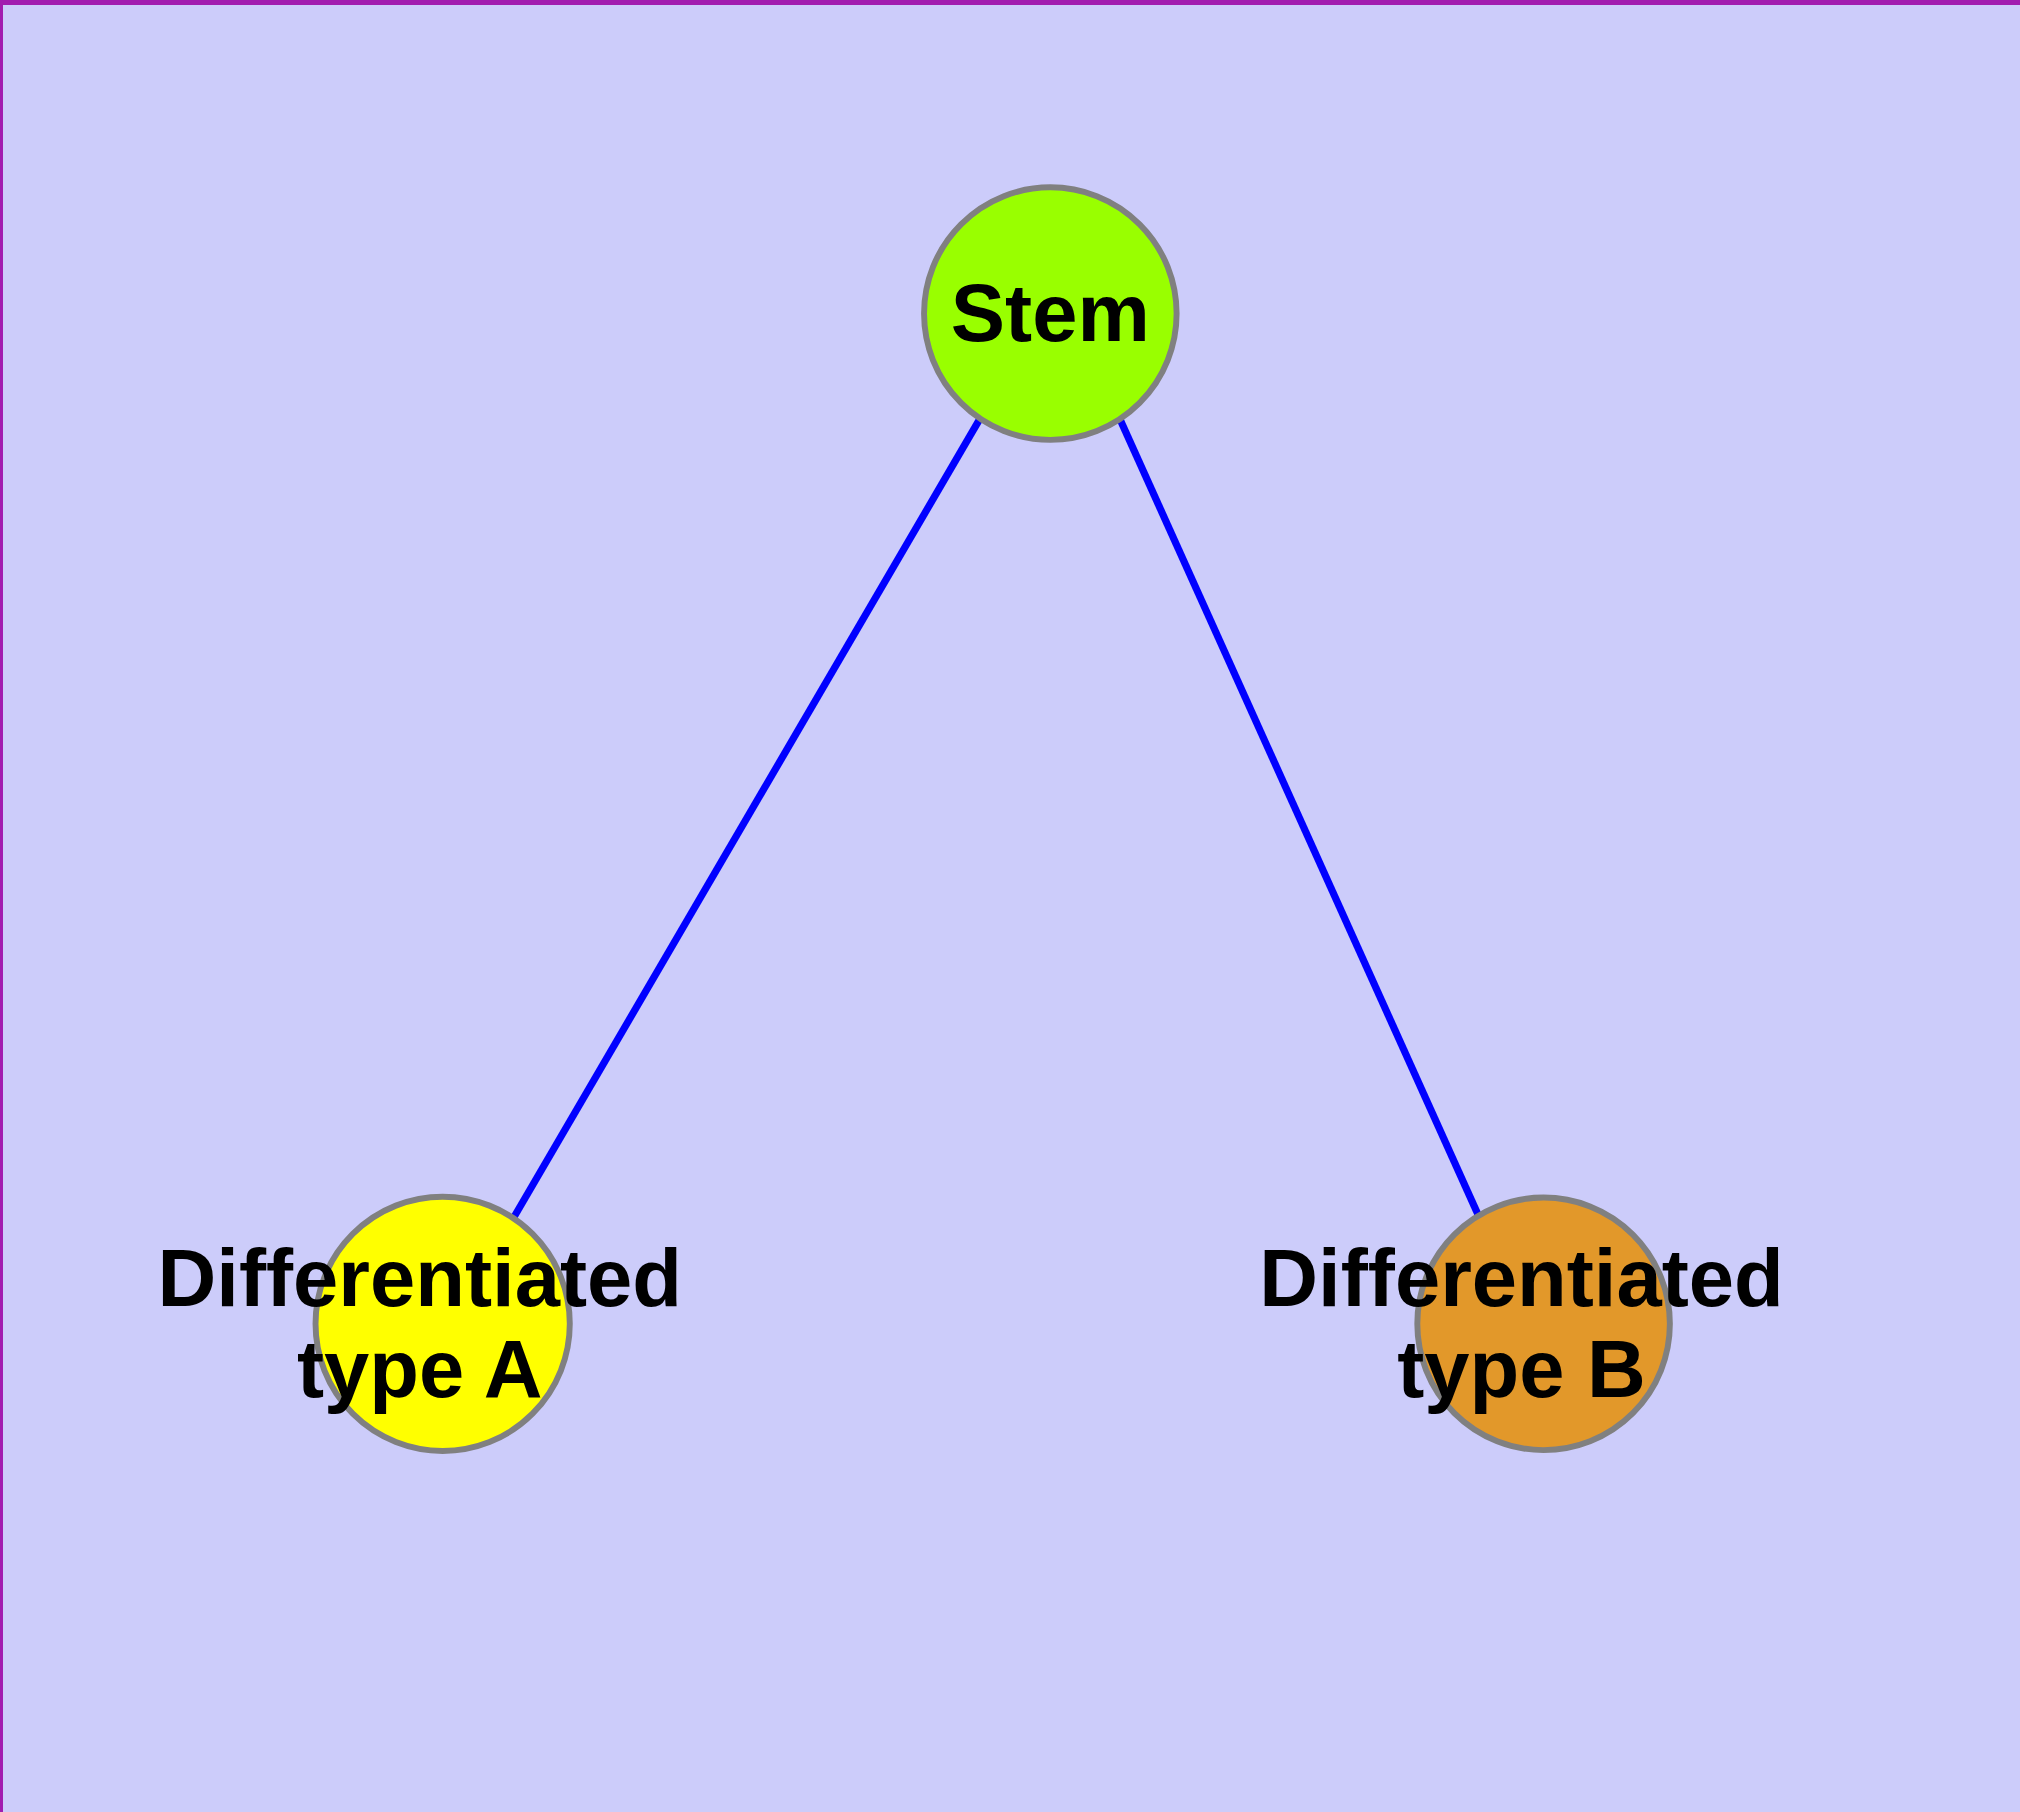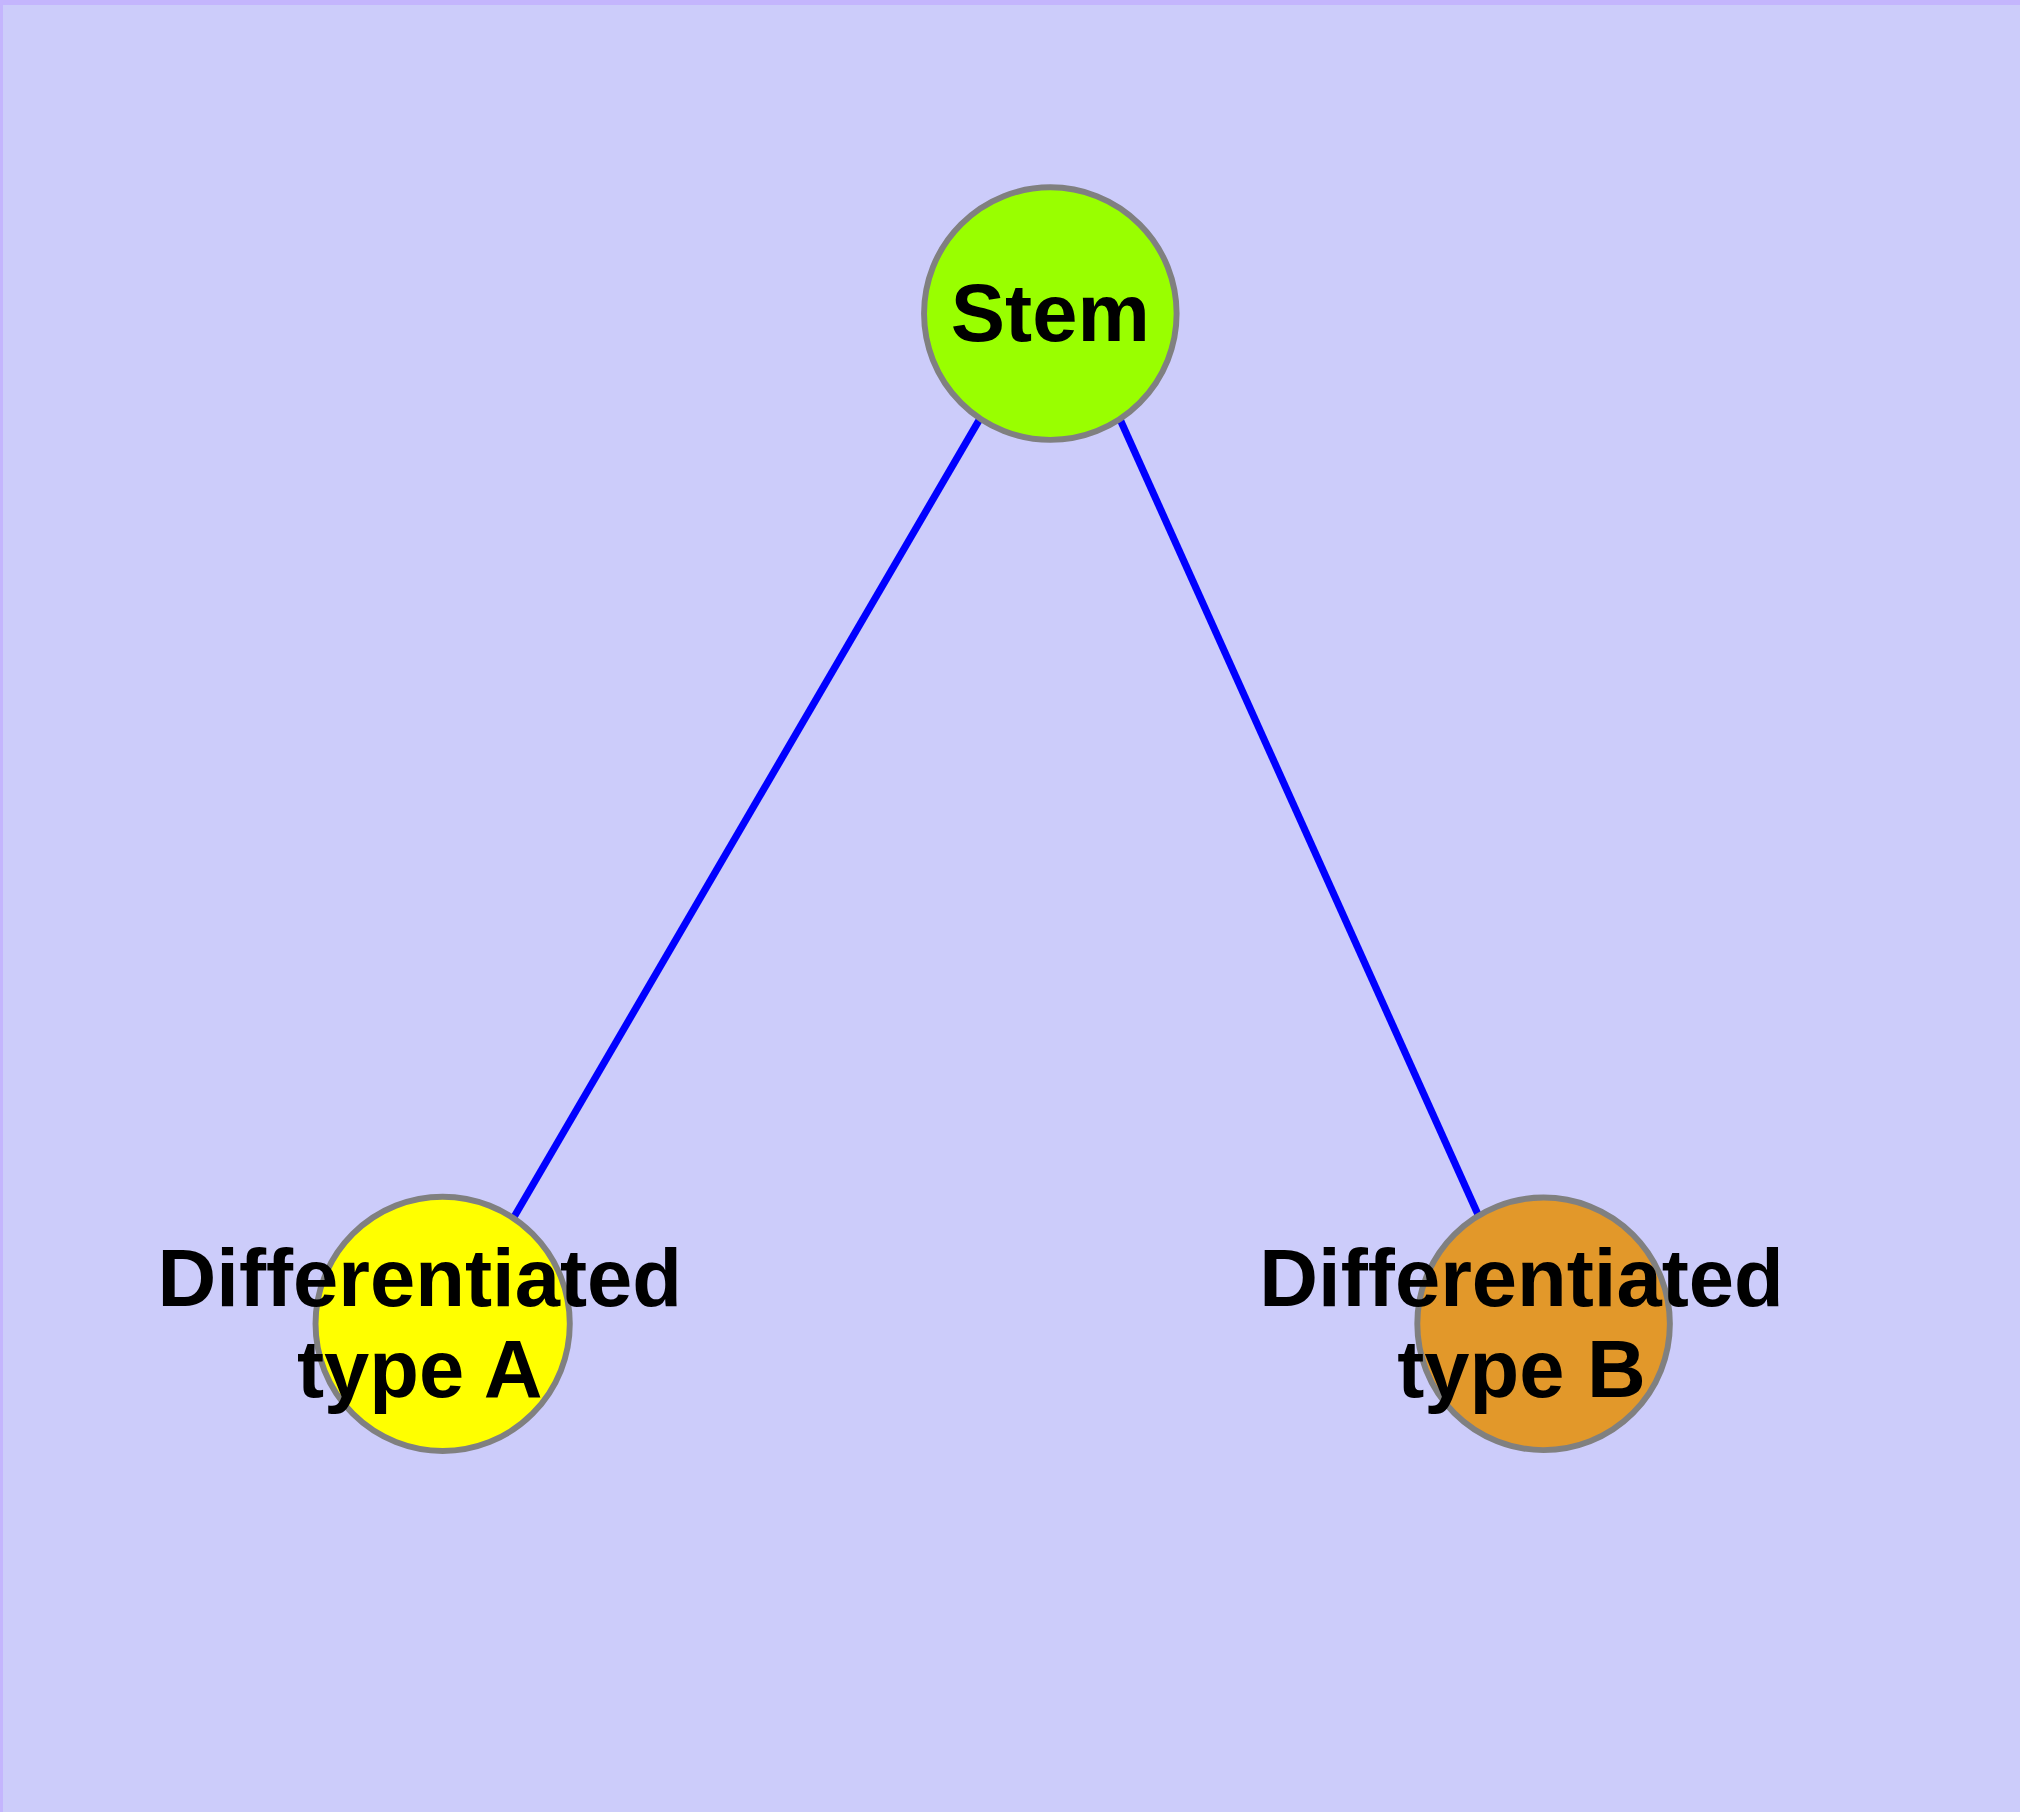--- a/index.html
+++ b/index.html
@@ -5,21 +5,21 @@
 <style>
   html, body {
     margin: 0;
     padding: 0;
     background: #ffffff;
   }
   #canvas {
     position: relative;
     width: 2021px;
     height: 1812px;
-    background: #c4b5fd;
+    background: #a21caf;
     overflow: hidden;
     font-family: "Liberation Sans", sans-serif;
   }
   #plot-bg {
     position: absolute;
     left: 3.4px;
     top: 5.1px;
     width: 2017px;
     height: 1807px;
     background: #ccccfa;

